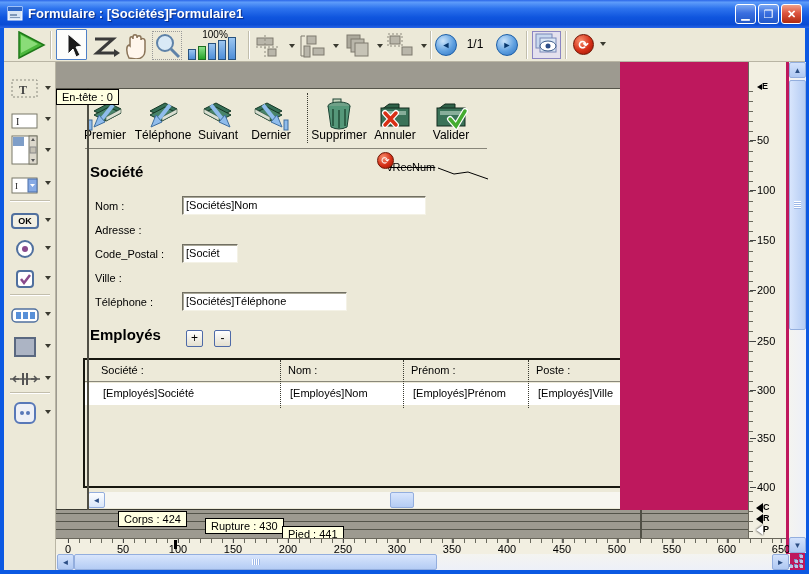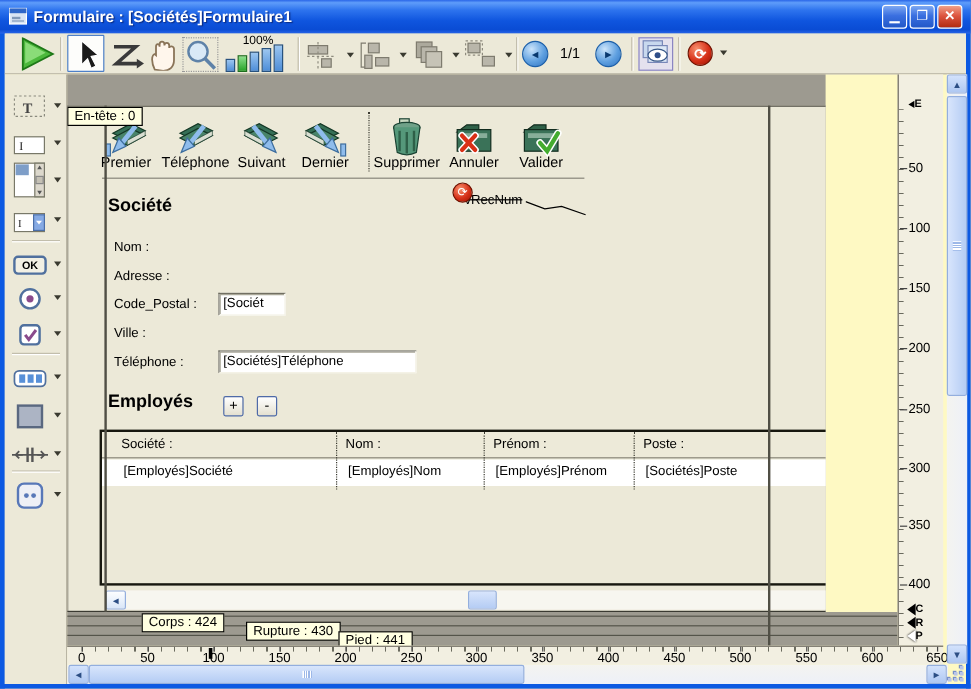--- a/index.html
+++ b/index.html
@@ -1,18 +1,18 @@
 <!DOCTYPE html>
 <html><head>
 <meta charset="utf-8">
 <style>
   html,body{margin:0;padding:0;background:#6B8CC8;}
   *{box-sizing:border-box;}
   #win{position:relative;width:809px;height:574px;overflow:hidden;
-       font-family:"Liberation Sans",sans-serif;background:#fef9c3;
+       font-family:"Liberation Sans",sans-serif;background:#be185d;
        box-shadow:inset 4px 0 0 #0C59E2, inset -4px 0 0 #0C59E2, inset 0 -4px 0 #0C59E2;padding-left:40px;}
   .abs{position:absolute;}
 
   
   #titlebar{left:0;top:0;width:809px;height:28px;
     background:linear-gradient(180deg,#2A66E8 0%,#5E9CFA 8%,#2E74EE 30%,#0F55DE 62%,#0A4CD4 88%,#2A66E8 100%);}
   #title-text{left:28px;top:6px;color:#fff;font-weight:bold;font-size:13px;
     text-shadow:1px 1px 1px #0A2A80;white-space:nowrap;}
   .capbtn{top:4px;width:21px;height:20px;border:1px solid #fff;border-radius:3px;
     color:#fff;font-size:11px;line-height:18px;text-align:center;
@@ -35,21 +35,21 @@
   .redcirc{border-radius:50%;border:1px solid #6E1200;color:#fff;text-align:center;
     background:radial-gradient(circle at 35% 30%,#F8906E,#D63018 55%,#961200);}
 
   
   #palette{left:4px;top:62px;width:52px;height:508px;background:#ECE9D8;border-right:1px solid #B9B5A4;}
   .tool{position:absolute;left:4px;width:34px;height:26px;display:flex;align-items:center;justify-content:center;}
   .tooldd{position:absolute;left:41px;}
   .psep{position:absolute;left:6px;width:40px;height:2px;border-top:1px solid #C2BEAC;border-bottom:1px solid #FFF;}
 
   
-  #canvas{left:56px;top:62px;width:632px;height:448px;background:#9D9A90;overflow:hidden;}
+  #canvas{left:56px;top:62px;width:564px;height:448px;background:#9D9A90;overflow:hidden;}
   #form-page{left:1px;top:26px;width:655px;height:422px;background:#ECE9D8;}
   .guide-v{position:absolute;width:2px;background:#504F45;z-index:5;}
   .hline{position:absolute;height:1px;background:#55544A;}
   .bandlabel{position:absolute;background:#FFFFE1;border:1px solid #000;font-size:11px;
     padding:1px 5px;white-space:nowrap;z-index:6;color:#000;}
   .navlabel{position:absolute;font-size:12px;color:#000;text-align:center;width:64px;}
   .navicon{position:absolute;width:38px;height:34px;}
   .flabel{position:absolute;font-size:11px;color:#000;white-space:nowrap;}
   .heading{position:absolute;font-size:15px;font-weight:bold;color:#000;white-space:nowrap;}
   .editbox{position:absolute;height:19px;background:#fff;font-size:11px;color:#000;
@@ -387,20 +387,21 @@
 
     <div class="abs redcirc" style="left:321px;top:90px;width:17px;height:17px;font-size:10px;line-height:16px;z-index:4">⟳</div>
     <div class="flabel" style="left:331px;top:99px;text-decoration:line-through;z-index:3">vRecNum</div>
     <svg class="abs" style="left:382px;top:104px" width="52" height="16">
       <polyline points="0,2 16,8 30,6 50,13" fill="none" stroke="#000" stroke-width="1"></polyline>
     </svg>
 
     <div class="heading" style="left:34px;top:101px">Société</div>
 
     <div class="flabel" style="left:39px;top:138px">Nom :</div>
+    <div class="editbox" style="left:126px;top:134px;width:244px">[Sociétés]Nom</div>
     <div class="flabel" style="left:39px;top:162px">Adresse :</div>
     <div class="flabel" style="left:39px;top:186px">Code_Postal :</div>
     <div class="editbox" style="left:126px;top:182px;width:56px">[Sociét</div>
     <div class="flabel" style="left:39px;top:210px">Ville :</div>
     <div class="flabel" style="left:39px;top:234px">Téléphone :</div>
     <div class="editbox" style="left:126px;top:230px;width:165px">[Sociétés]Téléphone</div>
 
     <div class="heading" style="left:34px;top:264px">Employés</div>
     <div class="smallbtn" style="left:130px;top:268px">+</div>
     <div class="smallbtn" style="left:158px;top:268px">-</div>
@@ -409,21 +410,21 @@
       <div class="abs" style="left:0;top:0;width:619px;height:22px;background:#EDEAD9;border-bottom:1px solid #8A887A">
         <span class="th" style="left:16px;top:4px">Société :</span>
         <span class="th" style="left:203px;top:4px">Nom :</span>
         <span class="th" style="left:326px;top:4px">Prénom :</span>
         <span class="th" style="left:451px;top:4px">Poste :</span>
       </div>
       <div class="abs" style="left:0;top:23px;width:619px;height:22px;background:#FFFFFF">
         <span class="th" style="left:18px;top:4px">[Employés]Société</span>
         <span class="th" style="left:205px;top:4px">[Employés]Nom</span>
         <span class="th" style="left:328px;top:4px">[Employés]Prénom</span>
-        <span class="th" style="left:453px;top:4px">[Sociétés]Poste</span>
+        <span class="th" style="left:453px;top:4px">[Employés]Ville</span>
       </div>
       <div class="dotsep" style="left:195px;top:0;height:48px"></div>
       <div class="dotsep" style="left:318px;top:0;height:48px"></div>
       <div class="dotsep" style="left:443px;top:0;height:48px"></div>
 
       <div class="abs xp-track-v" style="left:619px;top:0;width:17px;height:126px">
         <div class="xp-btn" style="left:0;top:0">▲</div>
         <div class="xp-thumb" style="left:0;top:60px;width:17px;height:22px"></div>
         <div class="xp-btn" style="left:0;top:110px">▼</div>
       </div>

